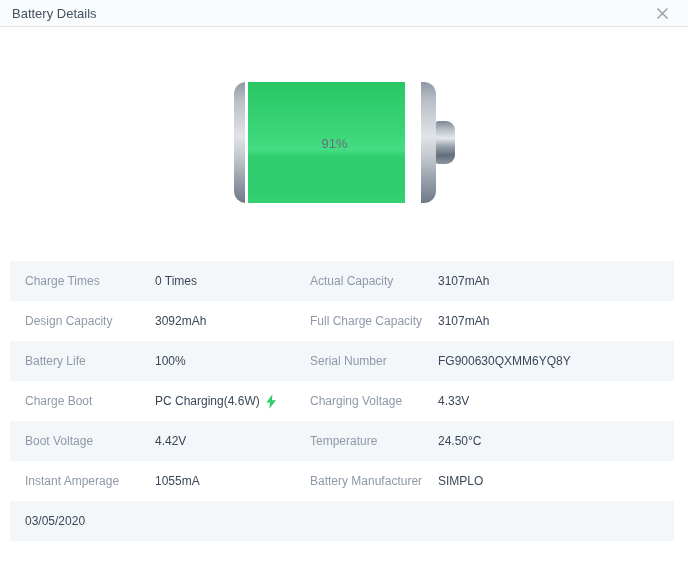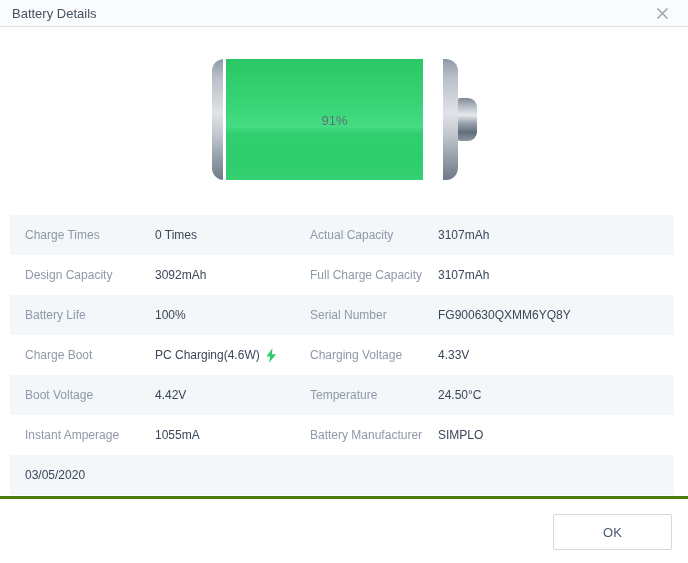--- a/index.html
+++ b/index.html
@@ -2,42 +2,42 @@
 <html><head>
 <meta charset="utf-8">
 <style>
   html,body{margin:0;padding:0;}
   body{
     width:688px;height:563px;overflow:hidden;
     font-family:"Liberation Sans",sans-serif;
     background:#ffffff;
     -webkit-font-smoothing:antialiased;
   }
-  .dialog{width:688px;height:563px;display:flex;flex-direction:column;background:#fff;}
+  .dialog{width:688px;height:563px;display:flex;flex-direction:column;background:#fff;gap:23px;}
 
   
   .titlebar{
     height:27px;flex:0 0 27px;display:flex;align-items:center;
     padding:0 12px;box-sizing:border-box;
     background:#fafbfc;border-bottom:1px solid #dee4e9;
   }
   .title{font-size:13px;color:#44525f;}
   .close{
     margin-left:auto;width:16px;height:16px;display:flex;
     align-items:center;justify-content:center;cursor:pointer;margin-right:6px;
   }
   .close svg{display:block;}
 
   
   .battery-area{
     margin-top:32px;height:121px;flex:0 0 121px;
     display:flex;justify-content:center;align-items:center;
   }
   .bat-body{
-    position:relative;width:246px;height:121px;border-radius:12px;
+    position:relative;width:202px;height:121px;border-radius:12px;
     overflow:hidden;display:flex;background:#ffffff;
   }
   .cap{flex:0 0 auto;height:100%;}
   .cap.left{
     width:11px;
     background:linear-gradient(180deg,#8f99a6 0%,#b9bfc8 15%,#e0e3e7 45%,#c2c8cf 62%,#949ea9 82%,#6e7a87 100%);
   }
   .cap.right{
     width:15px;
     background:linear-gradient(180deg,#8f99a6 0%,#b9bfc8 15%,#e0e3e7 45%,#c2c8cf 62%,#949ea9 82%,#6e7a87 100%);

